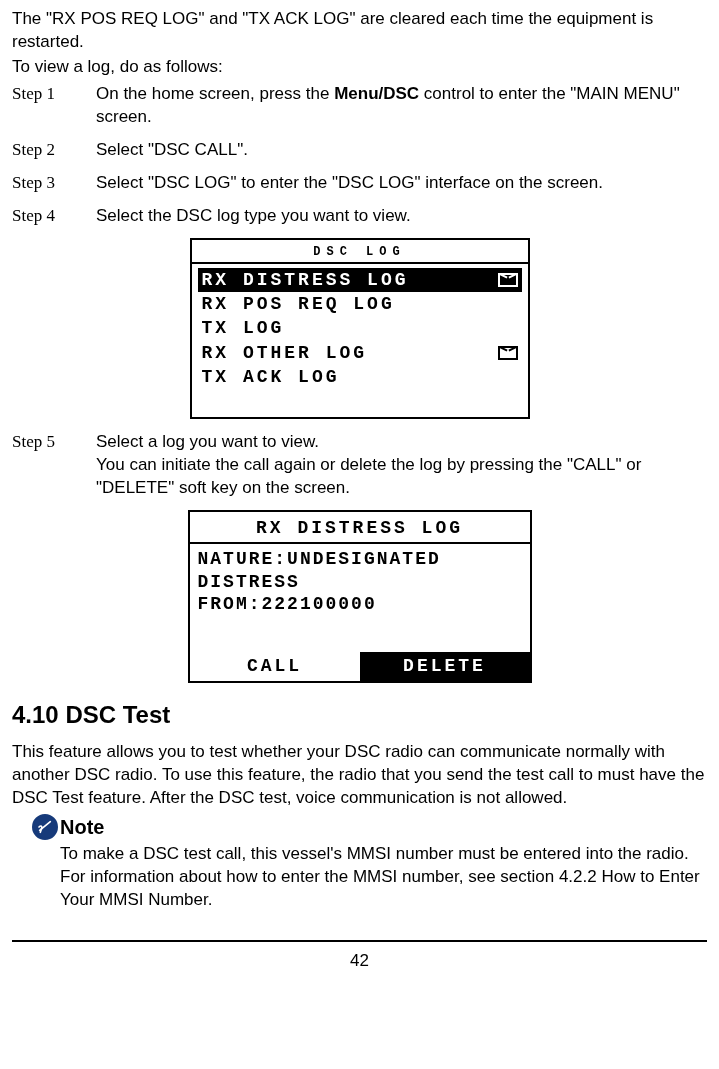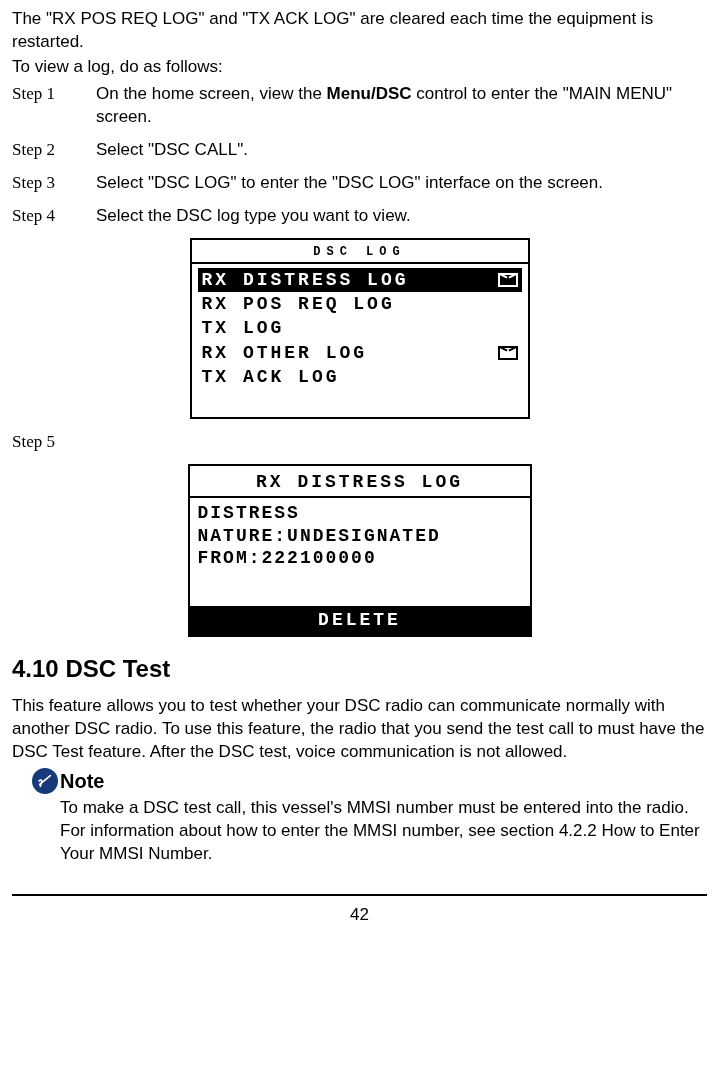--- a/index.html
+++ b/index.html
@@ -154,21 +154,21 @@
 </head>
 <body>
 
 <div class="intro-para">The "RX POS REQ LOG" and "TX ACK LOG" are cleared each time the equipment is restarted.</div>
 <div class="intro-para">To view a log, do as follows:</div>
 
 <div class="steps">
   <div class="step-row">
     <div class="step-label">Step 1</div>
     <div class="step-text">
-      <span>On the home screen, view the </span><span class="menu-bold">Menu/DSC</span><span> control to enter the "MAIN MENU" screen.</span>
+      <span>On the home screen, press the </span><span class="menu-bold">Menu/DSC</span><span> control to enter the "MAIN MENU" screen.</span>
     </div>
   </div>
   <div class="step-row">
     <div class="step-label">Step 2</div>
     <div class="step-text">Select "DSC CALL".</div>
   </div>
   <div class="step-row">
     <div class="step-label">Step 3</div>
     <div class="step-text">Select "DSC LOG" to enter the "DSC LOG" interface on the screen.</div>
   </div>
@@ -201,31 +201,36 @@
       <div class="lcd-row">
         <span>TX ACK LOG</span>
         <span class="env-spacer"></span>
       </div>
     </div>
   </div>
 </div>
 
 <div class="step-row">
   <div class="step-label">Step 5</div>
+  <div class="step-text">
+    <div>Select a log you want to view.</div>
+    <div>You can initiate the call again or delete the log by pressing the "CALL" or "DELETE" soft key on the screen.</div>
+  </div>
 </div>
 
 <div class="lcd-wrap">
   <div class="lcd2">
     <div class="lcd2-title">RX DISTRESS LOG</div>
     <div class="lcd2-body">
+      <div class="lcd2-row">NATURE:UNDESIGNATED</div>
       <div class="lcd2-row">DISTRESS</div>
-      <div class="lcd2-row">NATURE:UNDESIGNATED</div>
       <div class="lcd2-row">FROM:222100000</div>
     </div>
     <div class="lcd2-footer">
+      <div class="mid">CALL</div>
       <div>DELETE</div>
     </div>
   </div>
 </div>
 
 <h2 class="section-head">4.10 DSC Test</h2>
 <div class="section-body">This feature allows you to test whether your DSC radio can communicate normally with another DSC radio. To use this feature, the radio that you send the test call to must have the DSC Test feature. After the DSC test, voice communication is not allowed.</div>
 
 <div class="note-block">
   <div class="note-head">

